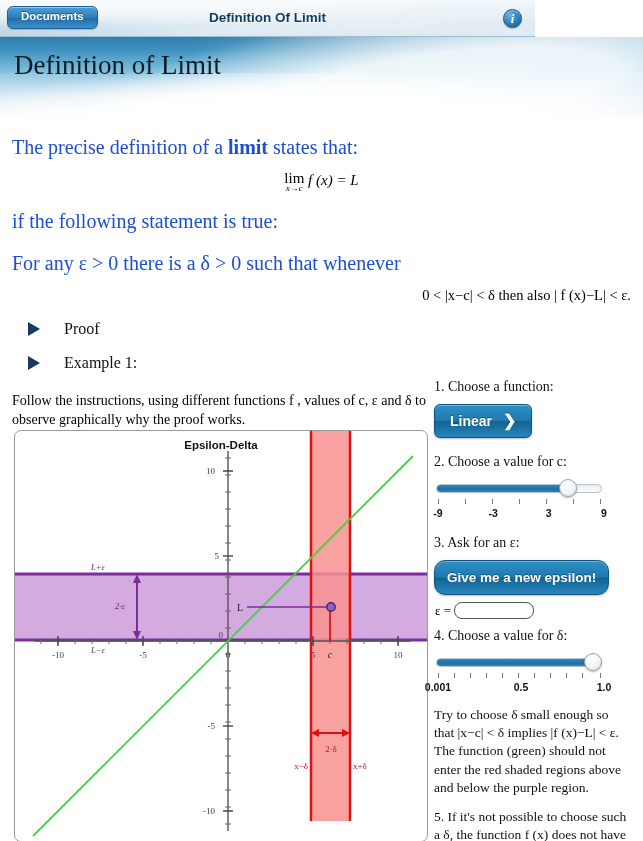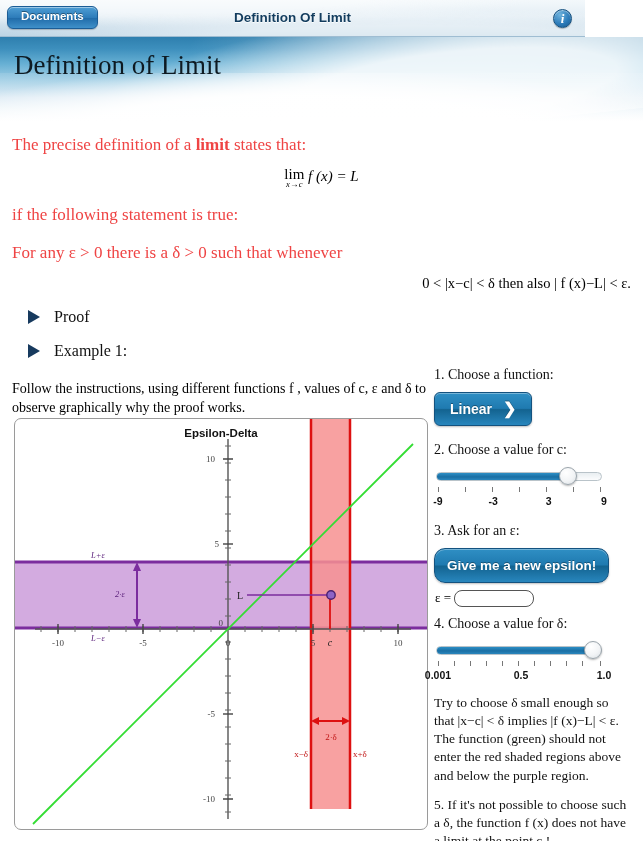--- a/index.html
+++ b/index.html
@@ -7,21 +7,21 @@
     margin: 0; padding: 0;
     width: 643px; height: 841px;
     background: #ffffff;
     font-family: "Liberation Serif", serif;
     overflow: hidden;
   }
 
   
   .navbar {
     position: relative;
-    width: 585px; height: 37px;
+    width: 535px; height: 37px;
     background: linear-gradient(to bottom, #f3f8fb 0%, #e4eef5 45%, #cfe0ec 70%, #bcd4e4 100%);
     border-bottom: 1px solid #9fbdd2;
     overflow: hidden;
   }
   .nav-swoosh {
     position: absolute; inset: 0;
     opacity: .55;
     background:
       radial-gradient(120% 160% at 70% 120%, rgba(255,255,255,.9) 0 30%, rgba(255,255,255,0) 60%),
       radial-gradient(90% 140% at 30% -20%, rgba(255,255,255,.8) 0 40%, rgba(255,255,255,0) 70%);
@@ -85,31 +85,31 @@
   }
   .banner-title {
     position: absolute; left: 14px; top: 13px;
     font-family: "Liberation Serif", serif;
     font-size: 27px; color: #0e1a22;
     z-index: 3;
   }
 
   
   .content { position: relative; padding: 0 12px; }
-  .para { font-size: 17px; color: #ef4444; margin: 13px 0 0 0; line-height: 1.35; font-family: Liberation Serif, serif; }
+  .para { font-size: 20px; color: #1d4ed8; margin: 13px 0 0 0; line-height: 1.35; font-family: Liberation Serif, serif; }
   .eq-center { text-align: center; margin: 9px 0 11px 0; font-size: 15px; }
   .eq-right { text-align: right; margin: 10px 0 0 0; font-size: 14.5px; padding-left: 60px; }
   .tight { margin-top: 15px; }
   i.mv { font-family: "Liberation Serif", serif; font-style: italic; }
   .lim-wrap { display: inline-block; position: relative; vertical-align: middle; }
   .lim-main { font-size: 15px; }
   .lim-sub { display: block; font-size: 8.5px; font-style: italic; text-align: center;
              margin-top: -4px; letter-spacing: .3px; }
 
-  .discl { margin-top: 16px; display: flex; align-items: center; gap: 14px; padding-left: 16px; }
+  .discl { margin-top: 16px; display: flex; align-items: center; gap: 24px; padding-left: 16px; }
   .tri {
     width: 0; height: 0;
     border-left: 12px solid #173a5e;
     border-top: 7px solid transparent;
     border-bottom: 7px solid transparent;
     cursor: pointer;
   }
   .discl-label { font-size: 16px; color: #111; }
   .intro { font-size: 14px; line-height: 1.35; margin-top: 14px; }
 

